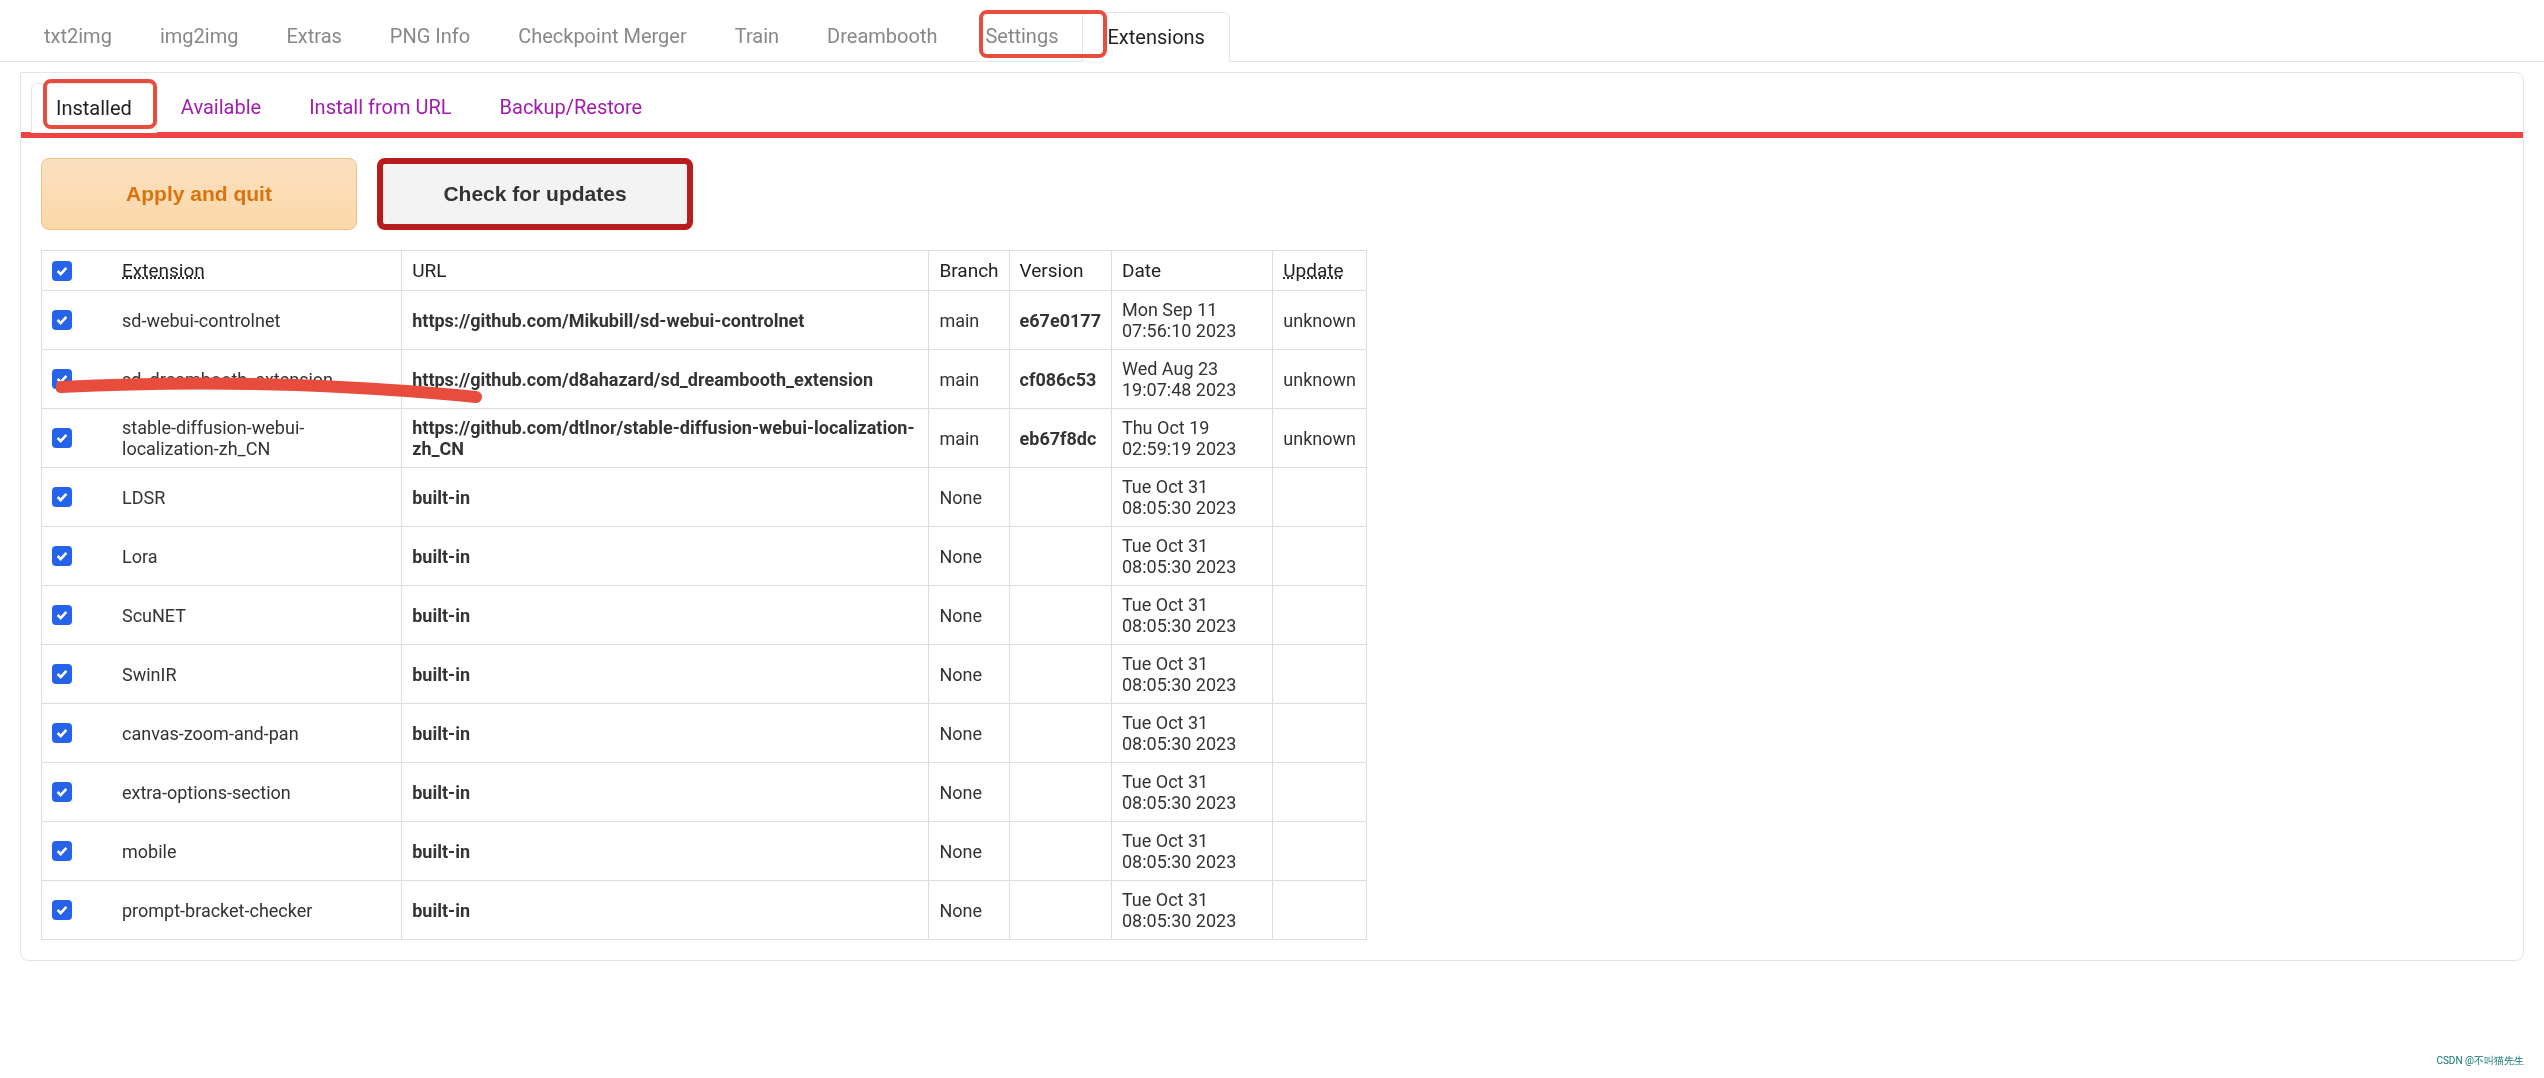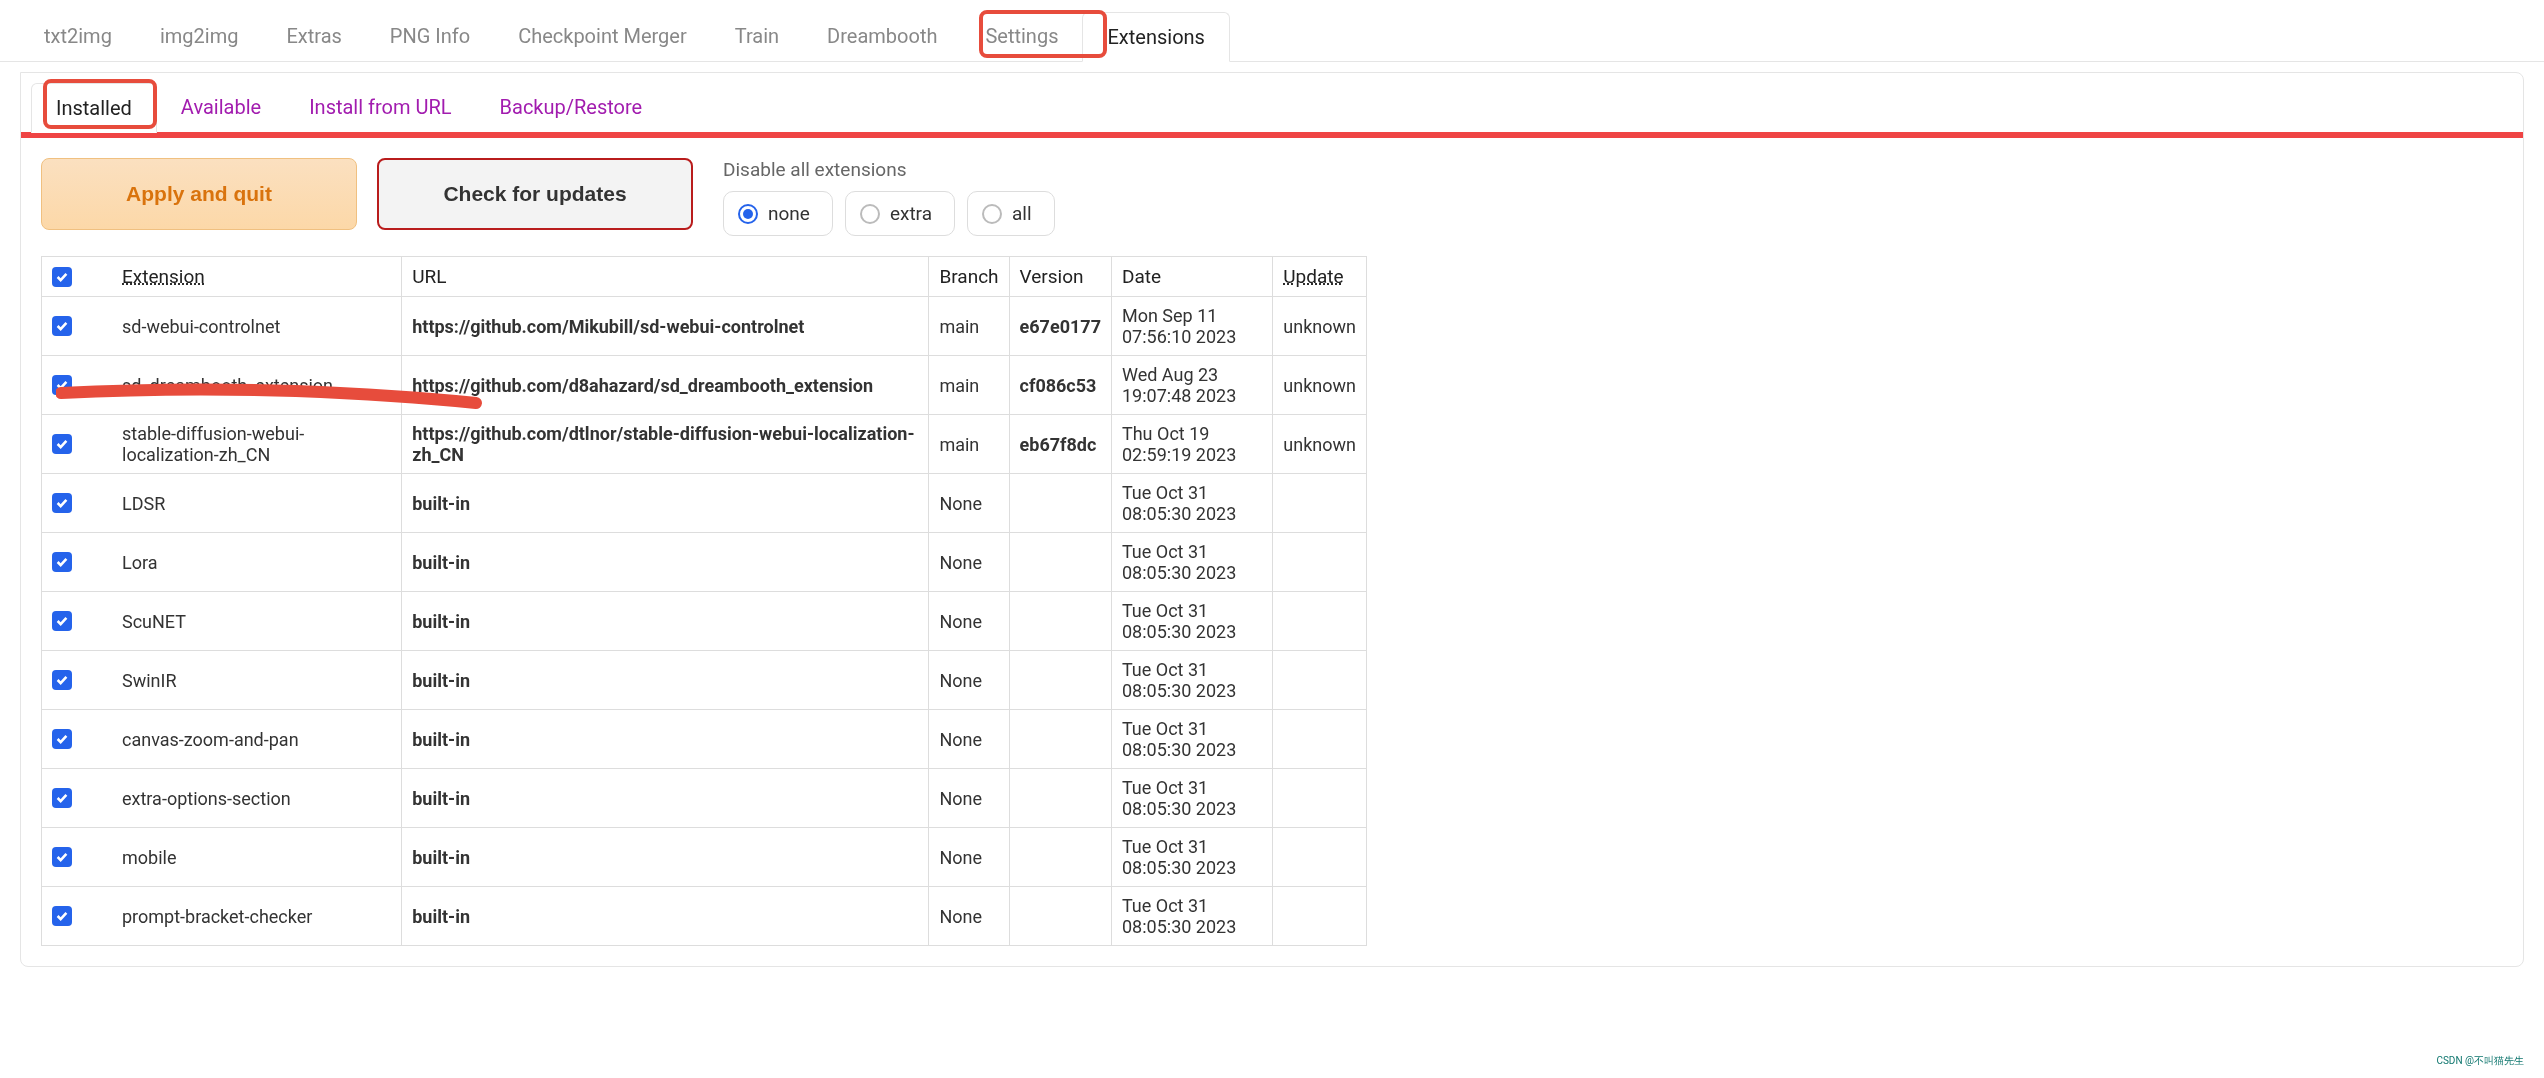--- a/index.html
+++ b/index.html
@@ -71,21 +71,21 @@
   .action-row {
     display: flex;
     gap: 20px;
     padding: 20px 20px 20px 20px;
     align-items: flex-start;
   }
   .btn {
     height: 72px;
     width: 316px;
     border-radius: 8px;
-    border: 2px solid #b91c1c;
+    border: 6px solid #b91c1c;
     font-size: 21px;
     font-weight: 600;
     cursor: pointer;
     display: flex;
     align-items: center;
     justify-content: center;
   }
   .btn-primary {
     background: linear-gradient(180deg, #fbe0c0 0%, #fcd8a8 100%);
     border: 1px solid #f0c080;
@@ -195,37 +195,20 @@
     <div class="highlight-box box-installed"></div>
   <div class="sub-tab active">Installed</div>
       <div class="sub-tab">Available</div>
       <div class="sub-tab">Install from URL</div>
       <div class="sub-tab">Backup/Restore</div>
     </div>
 
   <div class="action-row">
     <button class="btn btn-primary">Apply and quit</button>
     <button class="btn btn-secondary">Check for updates</button>
-    <div class="disable-group">
-      <div class="disable-label">Disable all extensions</div>
-      <div class="radio-row" id="radio-row">
-          <div class="radio-pill">
-            <span class="radio-dot checked"></span>
-            <span>none</span>
-          </div>
-          <div class="radio-pill">
-            <span class="radio-dot"></span>
-            <span>extra</span>
-          </div>
-          <div class="radio-pill">
-            <span class="radio-dot"></span>
-            <span>all</span>
-          </div>
-        </div>
-    </div>
   </div>
 
   <div class="table-wrap">
     <table>
       <thead>
         <tr>
           <th>
             <span class="ext-cell">
               <span class="chk">
                   <svg viewBox="0 0 16 16">

